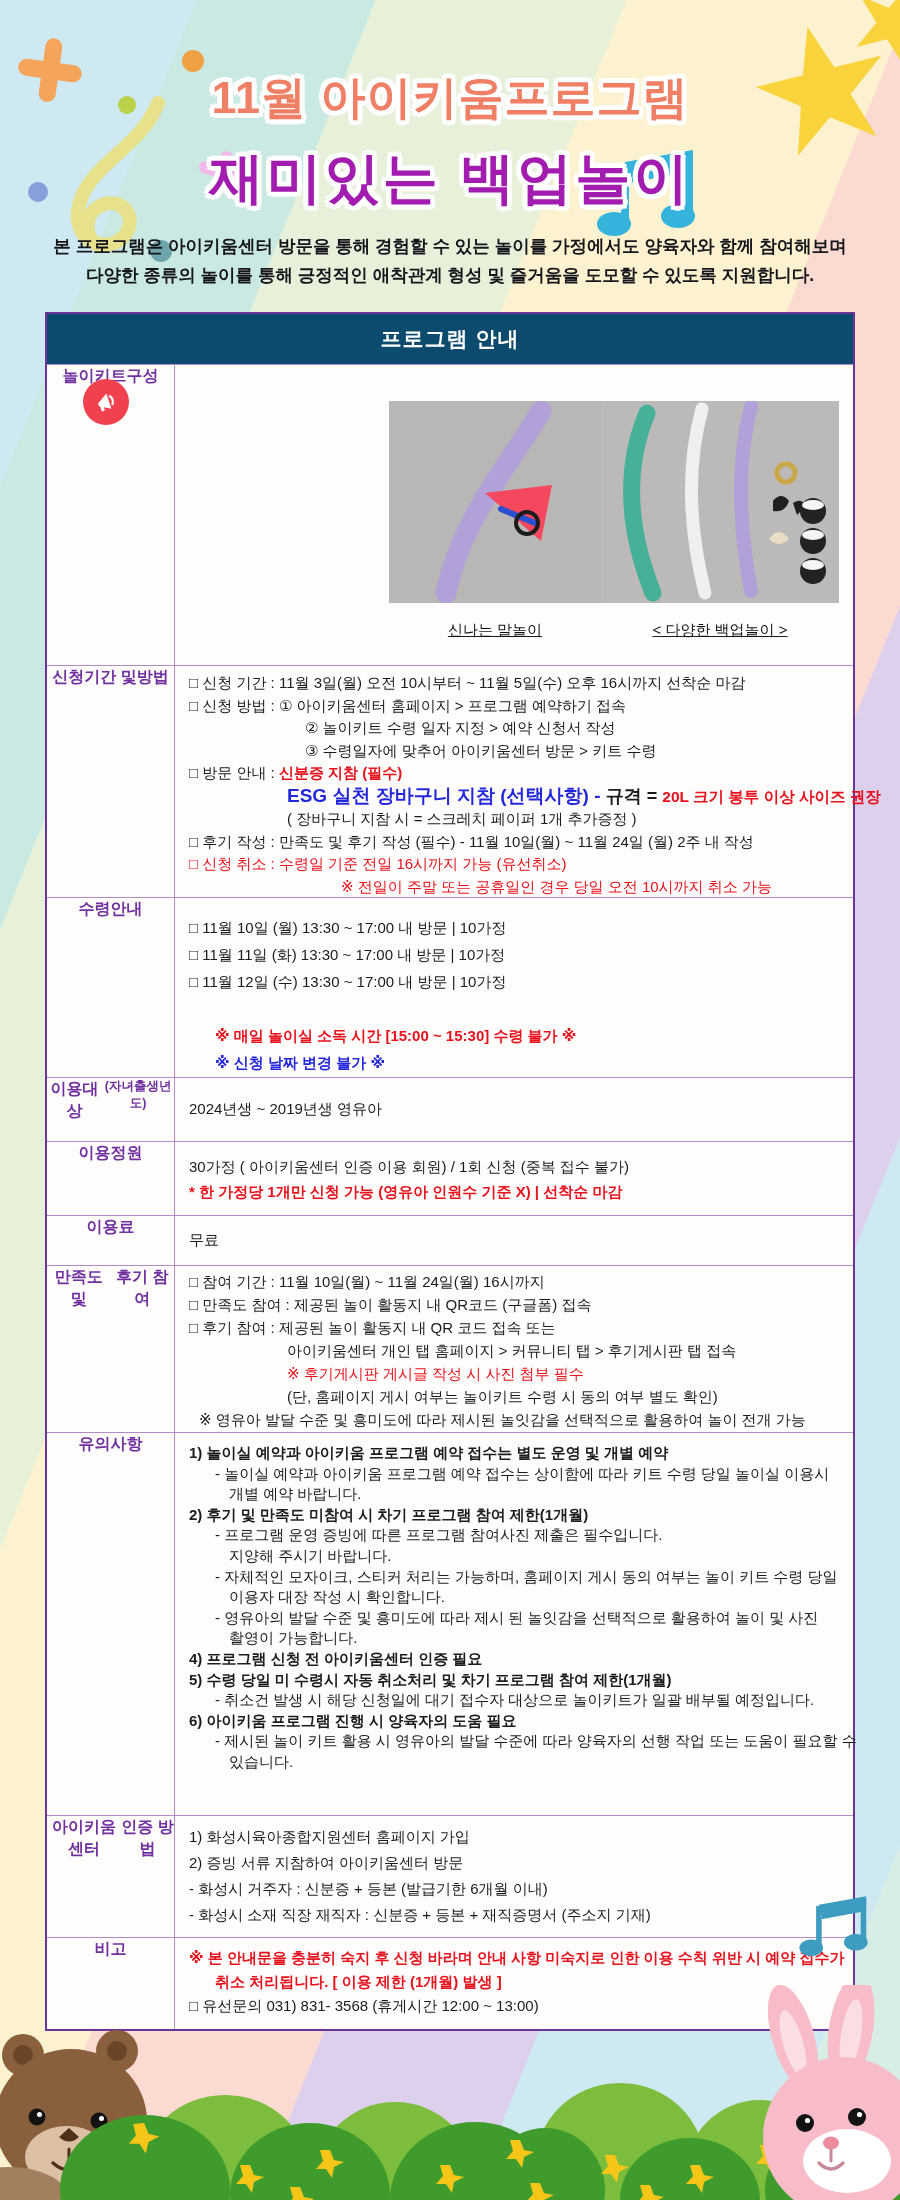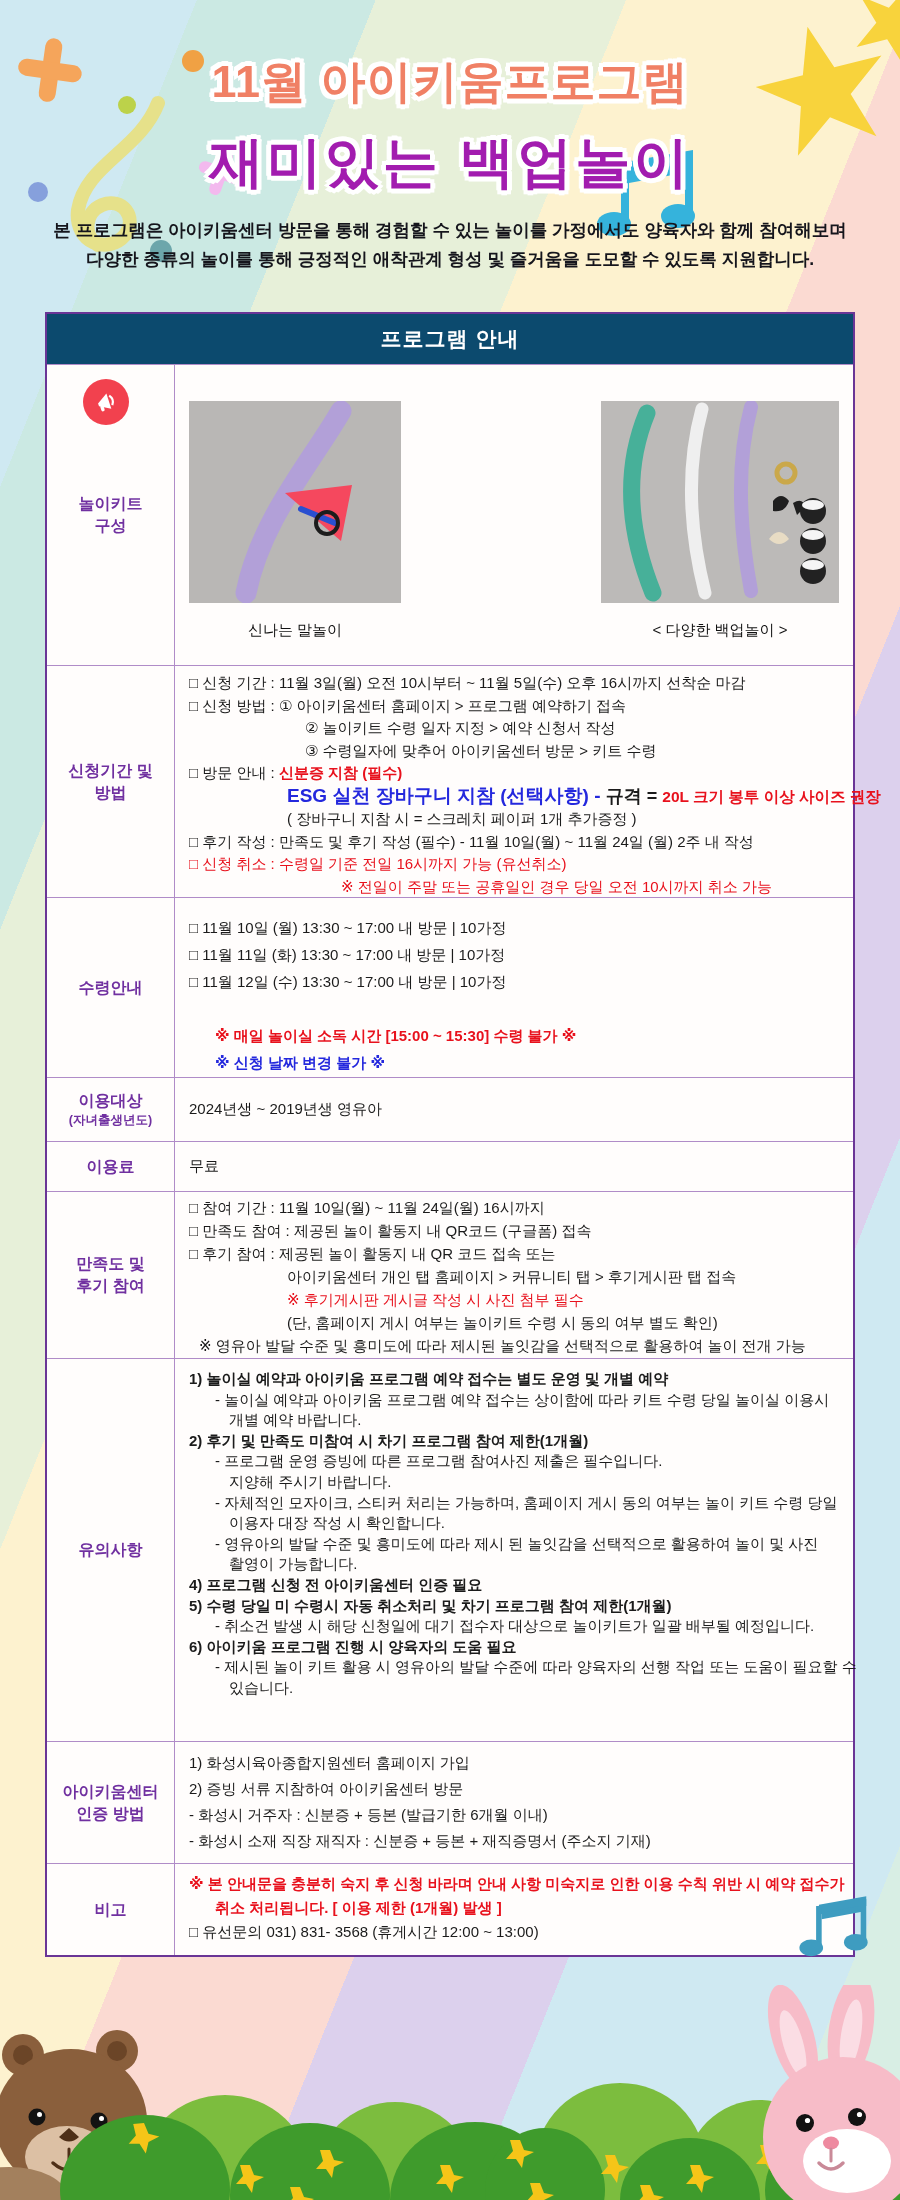--- a/index.html
+++ b/index.html
@@ -22,21 +22,21 @@
       #d8eee4 92%);
   }
   .deco{position:absolute;z-index:1;}
   .plus{position:absolute;}
   .plus:before,.plus:after{content:"";position:absolute;background:currentColor;border-radius:10px;}
   .plus:before{left:38%;top:0;width:26%;height:100%;}
   .plus:after{top:38%;left:0;height:26%;width:100%;}
   .dot{position:absolute;border-radius:50%;}
 
   
-  .titles{position:absolute;left:0;top:0;width:100%;z-index:2;text-align:center;}
+  .titles{position:absolute;left:0;top:16px;width:100%;z-index:2;text-align:center;}
   .t1{
     margin-top:52px;font-size:45px;font-weight:800;letter-spacing:1px;color:#f08065;
     text-shadow:-4px -4px 0 #fff,4px -4px 0 #fff,-4px 4px 0 #fff,4px 4px 0 #fff,0 -5px 0 #fff,0 5px 0 #fff,-5px 0 0 #fff,5px 0 0 #fff;
   }
   .t2{
     margin-top:14px;font-size:55px;font-weight:800;letter-spacing:3px;color:#a21caf;
     text-shadow:-4px -4px 0 #fff,4px -4px 0 #fff,-4px 4px 0 #fff,4px 4px 0 #fff,0 -5px 0 #fff,0 5px 0 #fff,-5px 0 0 #fff,5px 0 0 #fff;
   }
   .intro{margin-top:16px;font-size:17.5px;line-height:29px;font-weight:800;color:#15151c;}
 
@@ -46,21 +46,21 @@
     border:2px solid #6a3596;background:#fffdfc;box-sizing:border-box;
   }
   .thead{
     height:50px;background:#0c4a6e;color:#fff;font-size:21px;font-weight:bold;letter-spacing:1px;
     display:flex;align-items:center;justify-content:center;border-bottom:1.5px solid #b08cc8;
   }
   .trow{display:flex;box-sizing:border-box;}
   .trow + .trow{border-top:1.5px solid #b08cc8;}
   .lbl{
     width:128px;flex:0 0 128px;border-right:1.5px solid #b08cc8;box-sizing:border-box;
-    display:flex;flex-direction:column;justify-content:center;
+    display:flex;justify-content:center;
     color:#7030a0;font-weight:bold;font-size:16px;line-height:22px;text-align:center;position:relative;
   }
   .lbl .lbl-sub{font-size:12.5px;line-height:17px;}
   .cnt{flex:1;box-sizing:border-box;padding:10px 14px;font-size:15px;color:#1b1b1b;position:relative;}
   .vcenter{display:flex;flex-direction:column;justify-content:center;}
   #row-kit{height:300px;}  #row-apply{height:232px;}  #row-receive{height:180px;}
   #row-target{height:64px;} #row-capacity{height:74px;} #row-fee{height:50px;}
   #row-review{height:167px;} #row-notes{height:383px;} #row-auth{height:122px;} #row-remarks{height:92px;}
   #row-apply .cnt{line-height:22.5px;padding-top:6px;}
   #row-receive .cnt{line-height:27px;padding-top:16px;}
@@ -75,21 +75,21 @@
   .bold{font-weight:bold;}
   .esg{font-size:19px;} .fs15{font-size:15.5px;} .fs14{font-size:18px;text-align:center;}
   .i0{padding-left:10px;} .i1{padding-left:26px;} .i2{padding-left:40px;}
   .i3{padding-left:98px;} .i4{padding-left:116px;} .i5{padding-left:152px;}
 
   
   .megaphone{
     position:absolute;left:36px;top:14px;width:46px;height:46px;border-radius:50%;
     background:#f2414e;display:flex;align-items:center;justify-content:center;
   }
-  .figs{display:flex;justify-content:space-between;align-items:flex-start;padding-top:26px;}
+  .figs{display:flex;justify-content:flex-end;align-items:flex-start;padding-top:26px;text-decoration:underline;}
   .fig{text-align:center;}
   .photo{background:#b9b7b5;display:block;}
   .cap{margin-top:18px;font-size:15px;color:#111;}
 
   
   .bear{position:absolute;left:-15px;top:2025px;z-index:3;}
   .bush{position:absolute;left:0;top:2015px;z-index:4;}
   .rabbit{position:absolute;left:735px;top:1985px;z-index:5;}
   .note-teal{position:absolute;left:798px;top:1893px;z-index:3;}
   .note-blue{position:absolute;left:595px;top:148px;z-index:1;}
@@ -223,20 +223,29 @@
   <div class="trow" id="row-target">
     <div class="lbl">
         <div>이용대상</div>
         <div class="lbl-sub">(자녀출생년도)</div>
       </div>
     <div class="cnt vcenter">
         <div class="line">2024년생 ~ 2019년생 영유아</div>
       </div>
   </div>
 
+  <div class="trow" id="row-capacity">
+    <div class="lbl">
+        <div>이용정원</div>
+      </div>
+    <div class="cnt vcenter">
+        <div class="line">30가정 ( 아이키움센터 인증 이용 회원) / 1회 신청 (중복 접수 불가)</div>
+        <div class="line rb">* 한 가정당 1개만 신청 가능 (영유아 인원수 기준 X)  |  선착순 마감</div>
+      </div>
+  </div>
 
   <div class="trow" id="row-fee">
     <div class="lbl">
         <div>이용료</div>
       </div>
     <div class="cnt vcenter">
         <div class="line">무료</div>
       </div>
   </div>
 

